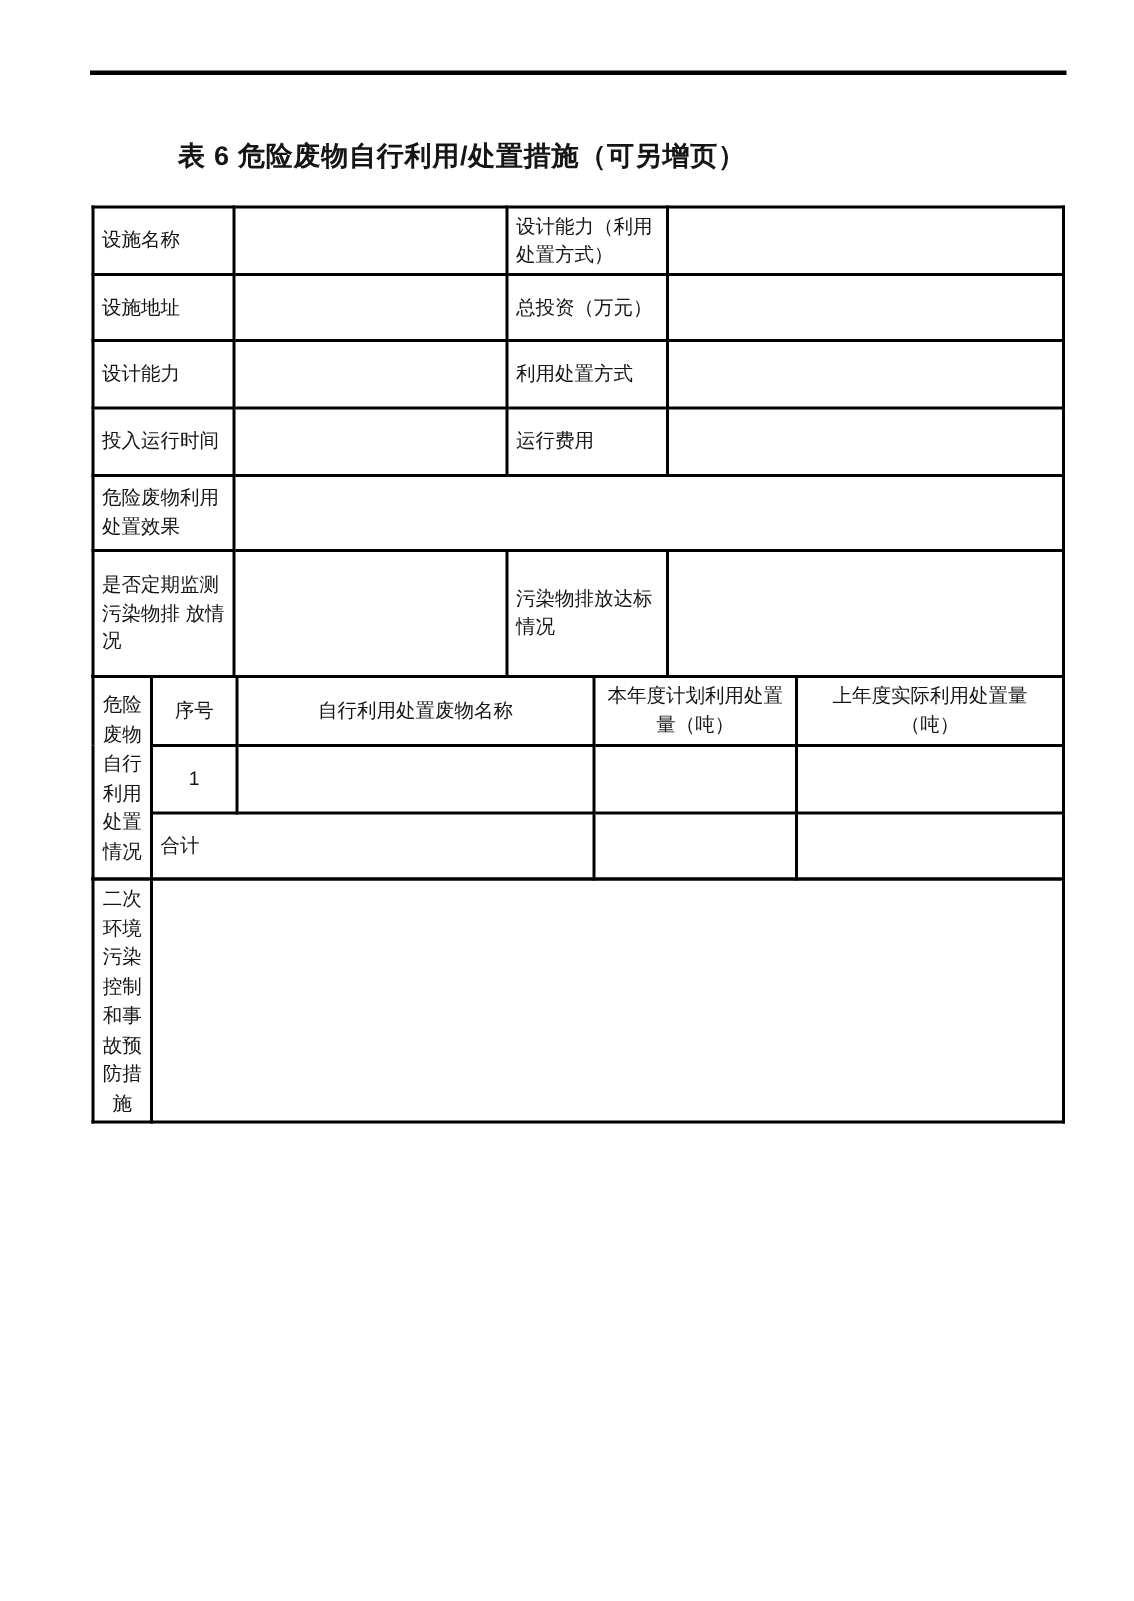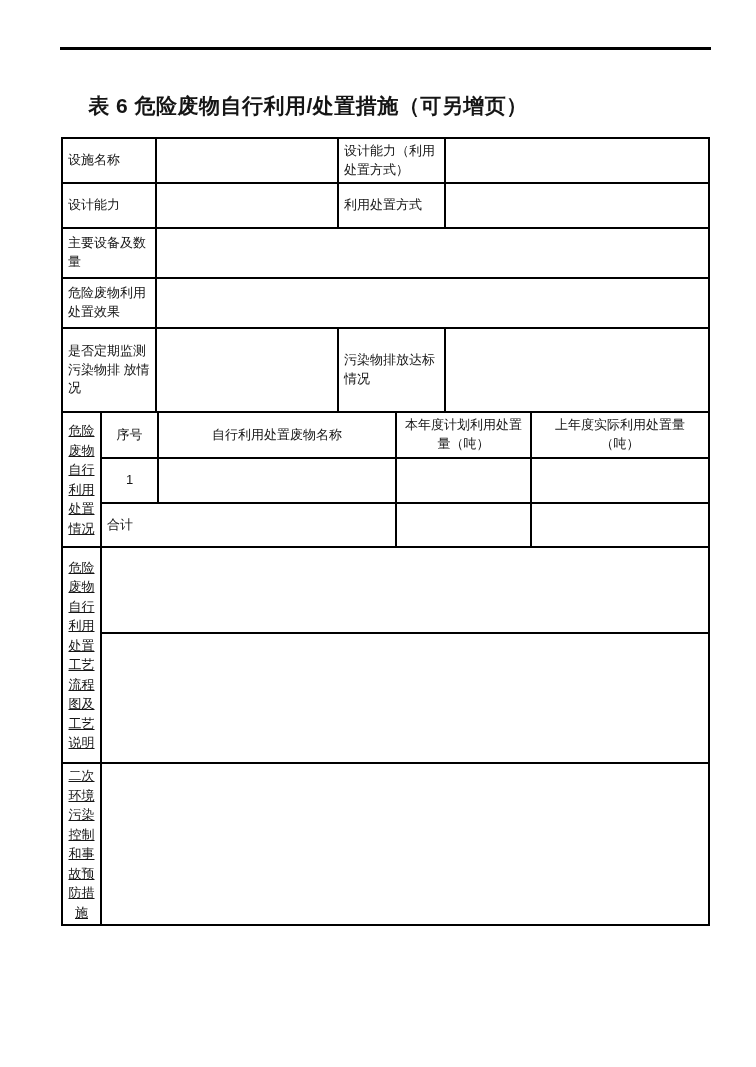--- a/index.html
+++ b/index.html
@@ -8,21 +8,21 @@
     width: 756px; height: 1067px;
     font-family: "Liberation Sans", "DejaVu Sans", sans-serif;
     color: #1a1a1a;
   }
   .page { position: relative; width: 756px; height: 1067px; background: #ffffff; overflow: hidden; }
 
   .top-rule { position: absolute; left: 60px; top: 47px; width: 651px; height: 3px; background: #000; }
 
   .doc-title {
     position: absolute; left: 0; top: 92px; width: 616px;
-    text-align: center; font-size: 21px; font-weight: bold; color: #151515;
+    text-align: center; font-size: 18px; font-weight: bold; color: #151515;
     letter-spacing: 0.5px;
   }
 
   .table-wrap { position: absolute; left: 61px; top: 137px; width: 647px; }
 
   table { border-collapse: collapse; table-layout: fixed; width: 647px; }
   .t2, .t3, .t4 { margin-top: -2px; }
 
   td {
     border: 2px solid #000;
@@ -33,21 +33,20 @@
     color: #151515;
     word-break: break-all;
     overflow: hidden;
   }
   td.label { text-align: left; }
   td.center { text-align: center; }
   td.vlabel {
     text-align: center;
     padding: 2px 1px;
     line-height: 1.5;
-    text-decoration: underline;
   }
   td.total { text-align: left; padding-right: 6px; }
 </style>
 </head>
 <body>
 
 <div class="page">
 
   <div class="top-rule"></div>
 
@@ -62,29 +61,37 @@
           <col style="width:107px">
           <col style="width:264px">
         </colgroup>
       <tbody>
           <tr style="height:45px">
         <td class="label">设施名称</td>
         <td></td>
         <td class="label">设计能力（利用处置方式）</td>
         <td></td>
       </tr>
+      <tr style="height:44px">
+        <td class="label">设施地址</td>
+        <td></td>
+        <td class="label">总投资（万元）</td>
+        <td></td>
+      </tr>
       <tr style="height:45px">
         <td class="label">设计能力</td>
         <td></td>
         <td class="label">利用处置方式</td>
         <td></td>
       </tr>
-      <tr style="height:50px">
-        <td class="label">主要设备及数量</td>
-        <td colspan="3"></td>
+      <tr style="height:45px">
+        <td class="label">投入运行时间</td>
+        <td></td>
+        <td class="label">运行费用</td>
+        <td></td>
       </tr>
       <tr style="height:50px">
         <td class="label">危险废物利用处置效果</td>
         <td colspan="3"></td>
       </tr>
       <tr style="height:84px">
         <td class="label">是否定期监测污染物排 放情况</td>
         <td></td>
         <td class="label">污染物排放达标情况</td>
         <td></td>
@@ -115,35 +122,20 @@
         <td></td>
       </tr>
       <tr style="height:44px">
         <td class="total" colspan="2">合计</td>
         <td></td>
         <td></td>
       </tr>
     </tbody>
       </table>
 
-    <table class="t3">
-      <colgroup>
-          <col style="width:39px">
-          <col style="width:608px">
-        </colgroup>
-      <tbody>
-          <tr style="height:86px">
-        <td class="vlabel" rowspan="2">危险废物自行利用处置工艺流程图及工艺说明</td>
-        <td></td>
-      </tr>
-      <tr style="height:130px">
-        <td></td>
-      </tr>
-    </tbody>
-      </table>
 
     <table class="t4">
       <colgroup>
           <col style="width:39px">
           <col style="width:608px">
         </colgroup>
       <tbody>
           <tr style="height:134px">
         <td class="vlabel">二次环境污染控制和事故预防措施</td>
         <td></td>

